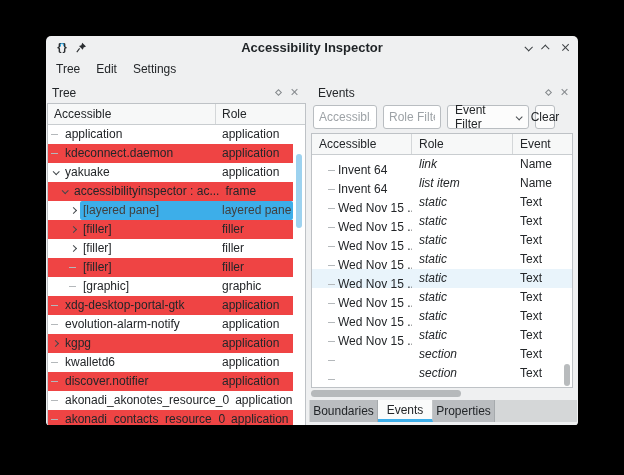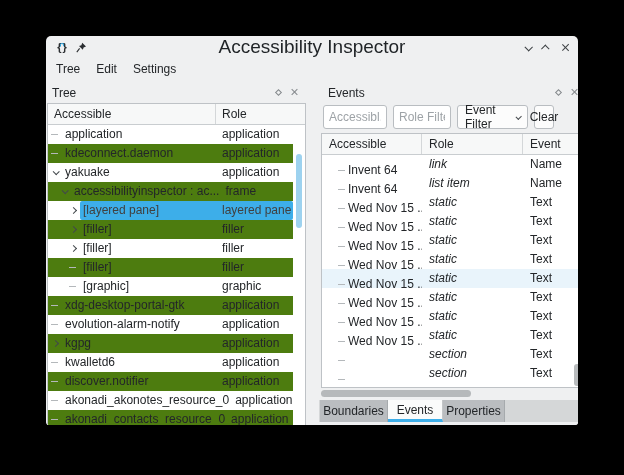--- a/index.html
+++ b/index.html
@@ -13,21 +13,21 @@
     box-shadow:0 3px 14px rgba(0,0,0,.6); color:#232629; font-size:12px; }
 
   
   .titlebar { position:absolute; left:0; top:0; right:0; height:22px;
     display:flex; align-items:center; padding:0 8px; }
   .appicon { width:16px; height:15px; display:inline-flex; align-items:center;
     justify-content:center; font-size:11px; font-weight:bold; color:#2b2e31; position:relative; }
   .appicon .dot { position:absolute; left:6px; top:3px; width:4px; height:4px;
     border:1.2px solid #2e9fd6; border-radius:50% 50% 50% 0; border-bottom-color:transparent; }
   .pinicon { margin-left:6px; width:11px; height:11px; }
-  .wtitle { position:absolute; left:0; right:0; text-align:center; font-size:19px; color:#1f2326; }
+  .wtitle { position:absolute; left:0; right:0; text-align:center; font-size:13px; color:#1f2326;font-weight:bold; }
   .winctrls { margin-left:auto; display:flex; gap:12px; align-items:center; z-index:2; }
   .chv { display:inline-block; width:6px; height:6px;
     border-right:1.3px solid #3e4245; border-bottom:1.3px solid #3e4245; }
   .chv.down { transform:rotate(45deg) translateY(-1px); }
   .chv.up { transform:rotate(-135deg) translateY(-1px); }
   .chv.right { transform:rotate(-45deg); }
   .chv.sm { width:5px; height:5px; border-width:1.1px; }
   .xicon { position:relative; width:9px; height:9px; display:inline-block; }
   .xicon::before,.xicon::after { content:""; position:absolute; left:4px; top:0;
     width:1.3px; height:9px; background:#3e4245; }
@@ -36,33 +36,33 @@
   .diamond { width:5px; height:5px; border:1.1px solid #84888c; transform:rotate(45deg); display:inline-block; }
 
   
   .menubar { position:absolute; left:0; top:22px; right:0; height:22px;
     display:flex; align-items:center; padding-left:2px; }
   .menu-item { padding:2px 8px; }
 
   
   .dock { position:absolute; top:46px; bottom:0; }
   #treedock { left:1px; width:260px; }
-  #eventsdock { left:273px; width:268px; }
+  #eventsdock { left:263px; width:268px; }
   .dockhead { height:21px; display:flex; align-items:center; padding:0 8px 0 5px; }
   .dockbtns { margin-left:auto; display:flex; gap:9px; align-items:center; }
 
   
   .ttable { position:relative; width:259px; height:322px; background:#fff;
     border:1px solid #bec2c6; border-bottom:none; overflow:hidden; }
   .thead { display:flex; height:21px; line-height:20px; background:#f7f8f8;
     border-bottom:1px solid #c9cdd0; }
   .thead .hacc { width:168px; padding-left:6px; border-right:1px solid #d4d7d9; }
   .thead .hrole { padding-left:6px; }
   .trow { display:flex; width:245px; height:19px; line-height:19px; align-items:center; }
-  .trow.alt { background:#4d7c0f; }
+  .trow.alt { background:#ef4444; }
   .pad { display:inline-flex; justify-content:flex-end; align-items:center; flex:none; height:100%; }
   .pad .dash { width:7px; height:1px; background:#b4b8bb; margin-right:4px; }
   .pad .chvtree { margin-right:4px; border-color:#43484c; }
   .selreg { flex:1; display:flex; height:100%; border-radius:2px; }
   .trow .tname { flex:1; padding-left:3px; white-space:nowrap; overflow:hidden; }
   .trow .trole { width:77px; padding-left:6px; white-space:nowrap; }
   .trow.sel .selreg { background:#3daee9; color:#404040; }
   .vscroll { position:absolute; right:3px; width:6px; border-radius:3px; }
   .vscroll.blue { top:50px; height:74px; background:#9dd2ef; }
 
@@ -299,21 +299,21 @@
         <span style="padding-left:4px">Events</span>
         <span class="dockbtns">
           <span class="diamond"></span>
           <span class="xicon gray"></span>
         </span>
       </div>
 
       <div class="filterrow">
         <input class="lineedit" style="width: 64px;" placeholder="Accessibl...">
         <input class="lineedit" style="width: 58px;" placeholder="Role Filter">
-        <span class="combo" style="width:71px">
+        <span class="combo" style="width:82px">
           <span>Event Filter</span>
           <i class="chv sm down"></i>
         </span>
         <span class="btn" style="width:20px">Clear</span>
       </div>
 
       <div class="etable">
         <div class="ehead">
           <span class="hc1">Accessible</span>
           <span class="hc2">Role</span>

